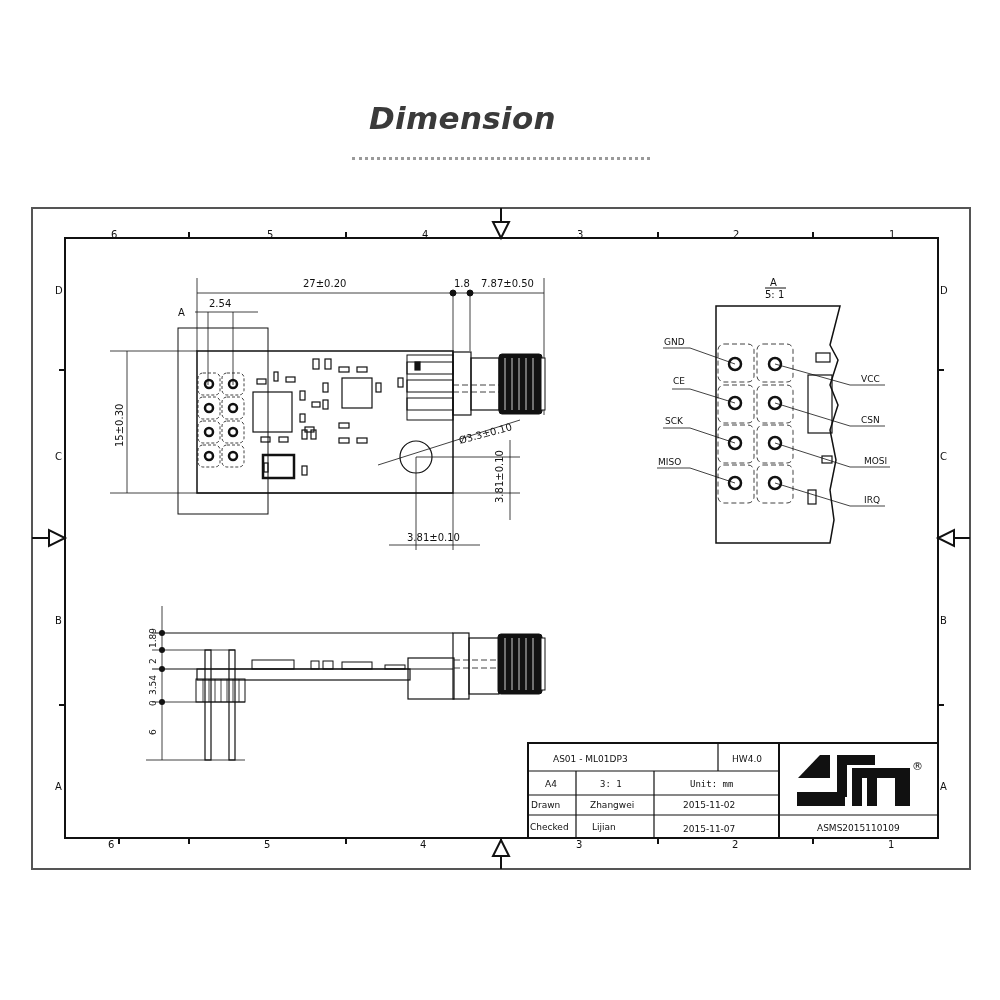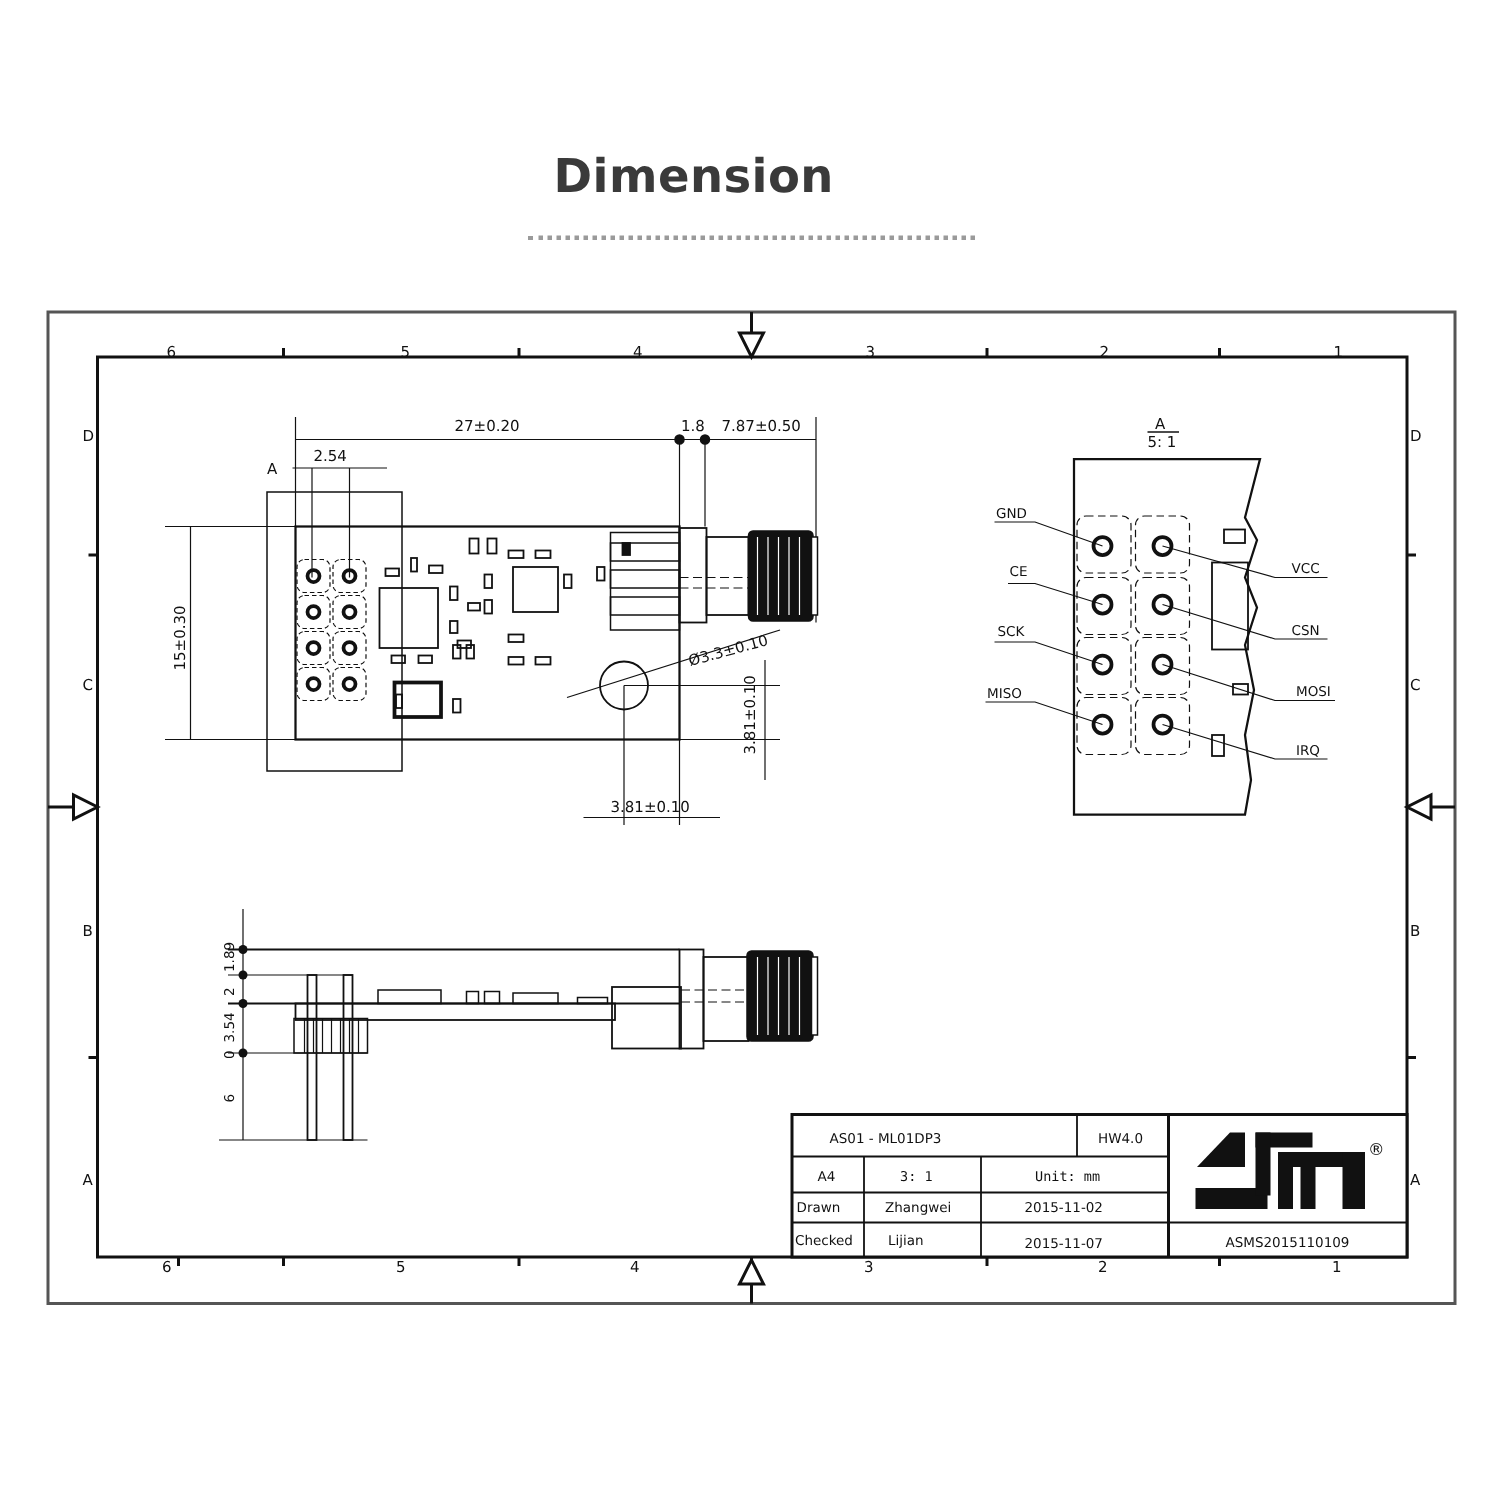--- a/index.html
+++ b/index.html
@@ -1,17 +1,17 @@
 <!DOCTYPE html>
 <html><head>
 <meta charset="utf-8">
 <style>
   html, body { margin:0; padding:0; background:#ffffff; }
   body { width:1000px; height:1000px; position:relative; overflow:hidden; font-family:"DejaVu Sans", sans-serif; }
-  .heading { position:absolute; left:0; top:100px; width:925px; text-align:center; font-size:31px; font-weight:bold; color:#3a3a3a; letter-spacing:0.3px; }
+  .heading { position:absolute; left:0; top:100px; width:925px; text-align:center; font-size:31px; font-weight:bold; color:#3a3a3a; letter-spacing:0.3px;font-style:italic; }
   .dots { position:absolute; left:352px; top:157px; width:298px; height:0; border-top:3px dotted #9a9a9a; }
   svg { position:absolute; left:0; top:0; }
   svg text { font-family:"DejaVu Sans", sans-serif; fill:#111; }
   .t10 { font-size:10px; }
   .t9 { font-size:9px; }
   .t11 { font-size:11px; }
   .mono { font-family:"DejaVu Sans Mono", monospace; }
 </style>
 </head>
 <body>

